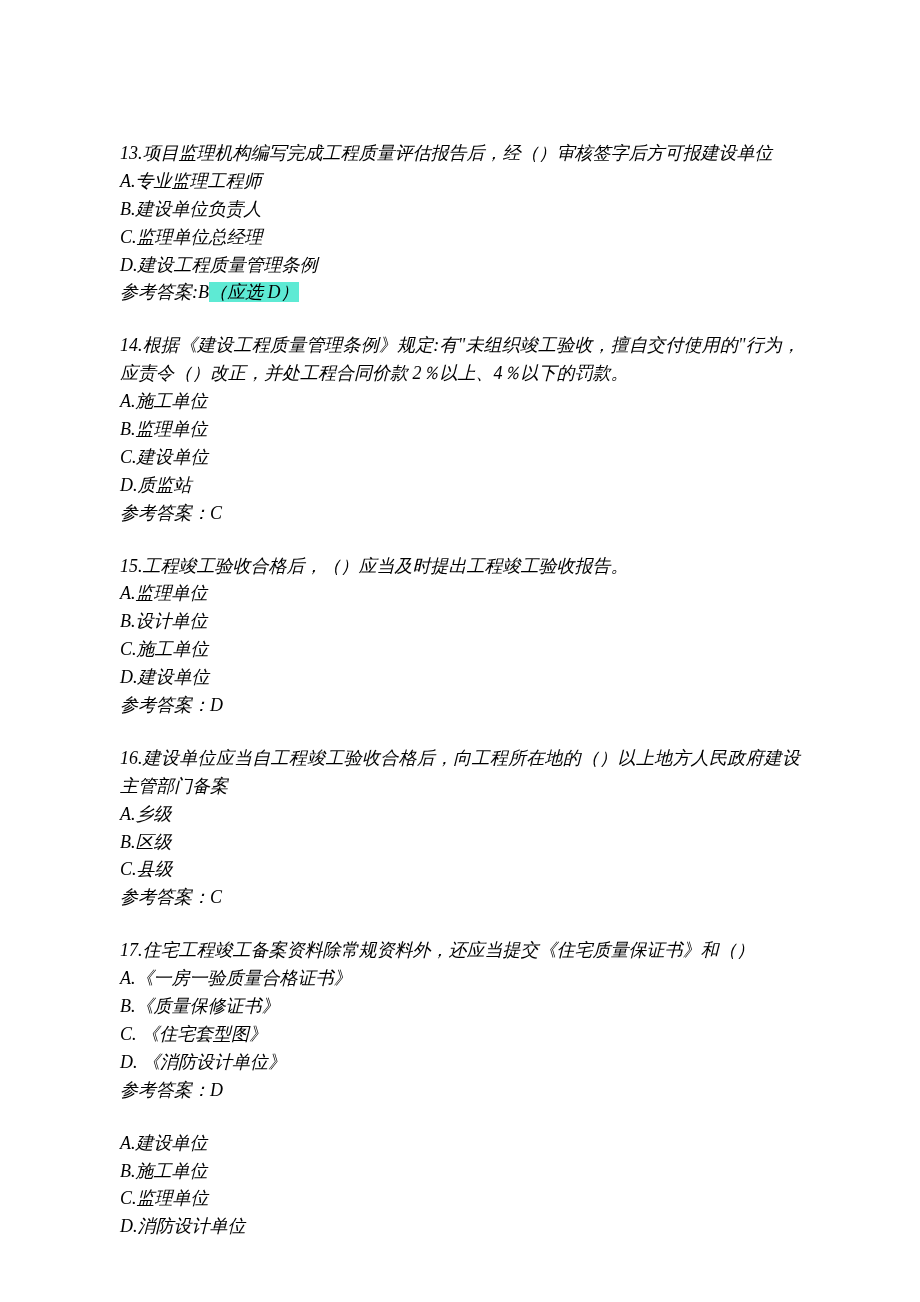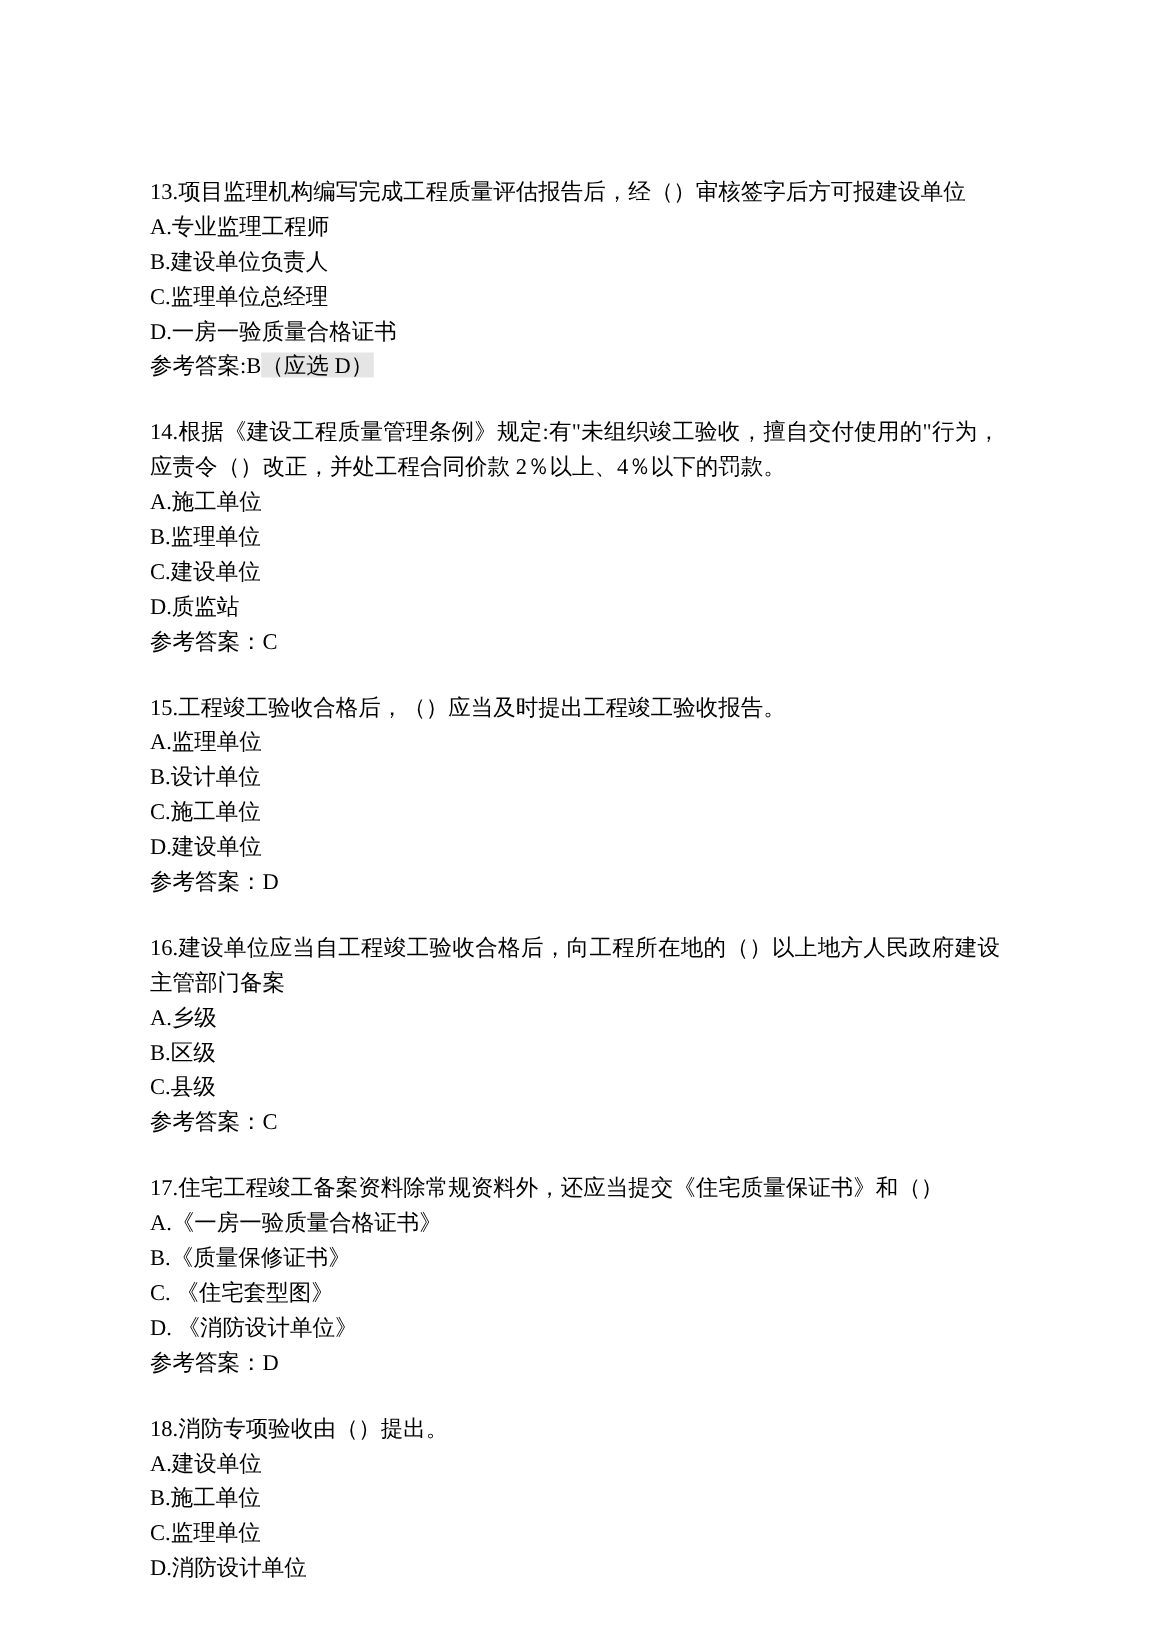--- a/index.html
+++ b/index.html
@@ -11,44 +11,45 @@
       font-family: "SimSun", "宋体", serif;
       font-size: 18px;
       line-height: 1.55;
       color: #000;
       background: #fff;
       padding: 140px 120px 100px 120px;
       width: 920px;
     }
     .question {
       margin-bottom: 25px;
+      font-style: italic;
     }
     .q-text {
       text-align: justify;
     }
     .option {
       display: block;
     }
     .answer {
       display: block;
     }
     .highlight {
-      background-color: #e5e5e5;
+      background-color: #5eead4;
     }
   </style>
 </head>
 <body>
 
 <div id="content">
     <div class="question">
       <div class="q-text">13.项目监理机构编写完成工程质量评估报告后，经（）审核签字后方可报建设单位</div>
       <span class="option">A.专业监理工程师</span>
       <span class="option">B.建设单位负责人</span>
       <span class="option">C.监理单位总经理</span>
-      <span class="option">D.一房一验质量合格证书</span>
+      <span class="option">D.建设工程质量管理条例</span>
       <span class="answer"><span>参考答案:B</span><span class="highlight">（应选 D）</span></span>
     </div>
     <div class="question">
       <div class="q-text">14.根据《建设工程质量管理条例》规定:有"未组织竣工验收，擅自交付使用的"行为，应责令（）改正，并处工程合同价款 2％以上、4％以下的罚款。</div>
       <span class="option">A.施工单位</span>
       <span class="option">B.监理单位</span>
       <span class="option">C.建设单位</span>
       <span class="option">D.质监站</span>
       <span class="answer"><span>参考答案：C</span></span>
     </div>
@@ -69,19 +70,18 @@
     </div>
     <div class="question">
       <div class="q-text">17.住宅工程竣工备案资料除常规资料外，还应当提交《住宅质量保证书》和（）</div>
       <span class="option">A.《一房一验质量合格证书》</span>
       <span class="option">B.《质量保修证书》</span>
       <span class="option">C. 《住宅套型图》</span>
       <span class="option">D. 《消防设计单位》</span>
       <span class="answer"><span>参考答案：D</span></span>
     </div>
     <div class="question">
-      <div class="q-text">18.消防专项验收由（）提出。</div>
       <span class="option">A.建设单位</span>
       <span class="option">B.施工单位</span>
       <span class="option">C.监理单位</span>
       <span class="option">D.消防设计单位</span>
     </div>
   </div>
 
 </body></html>

